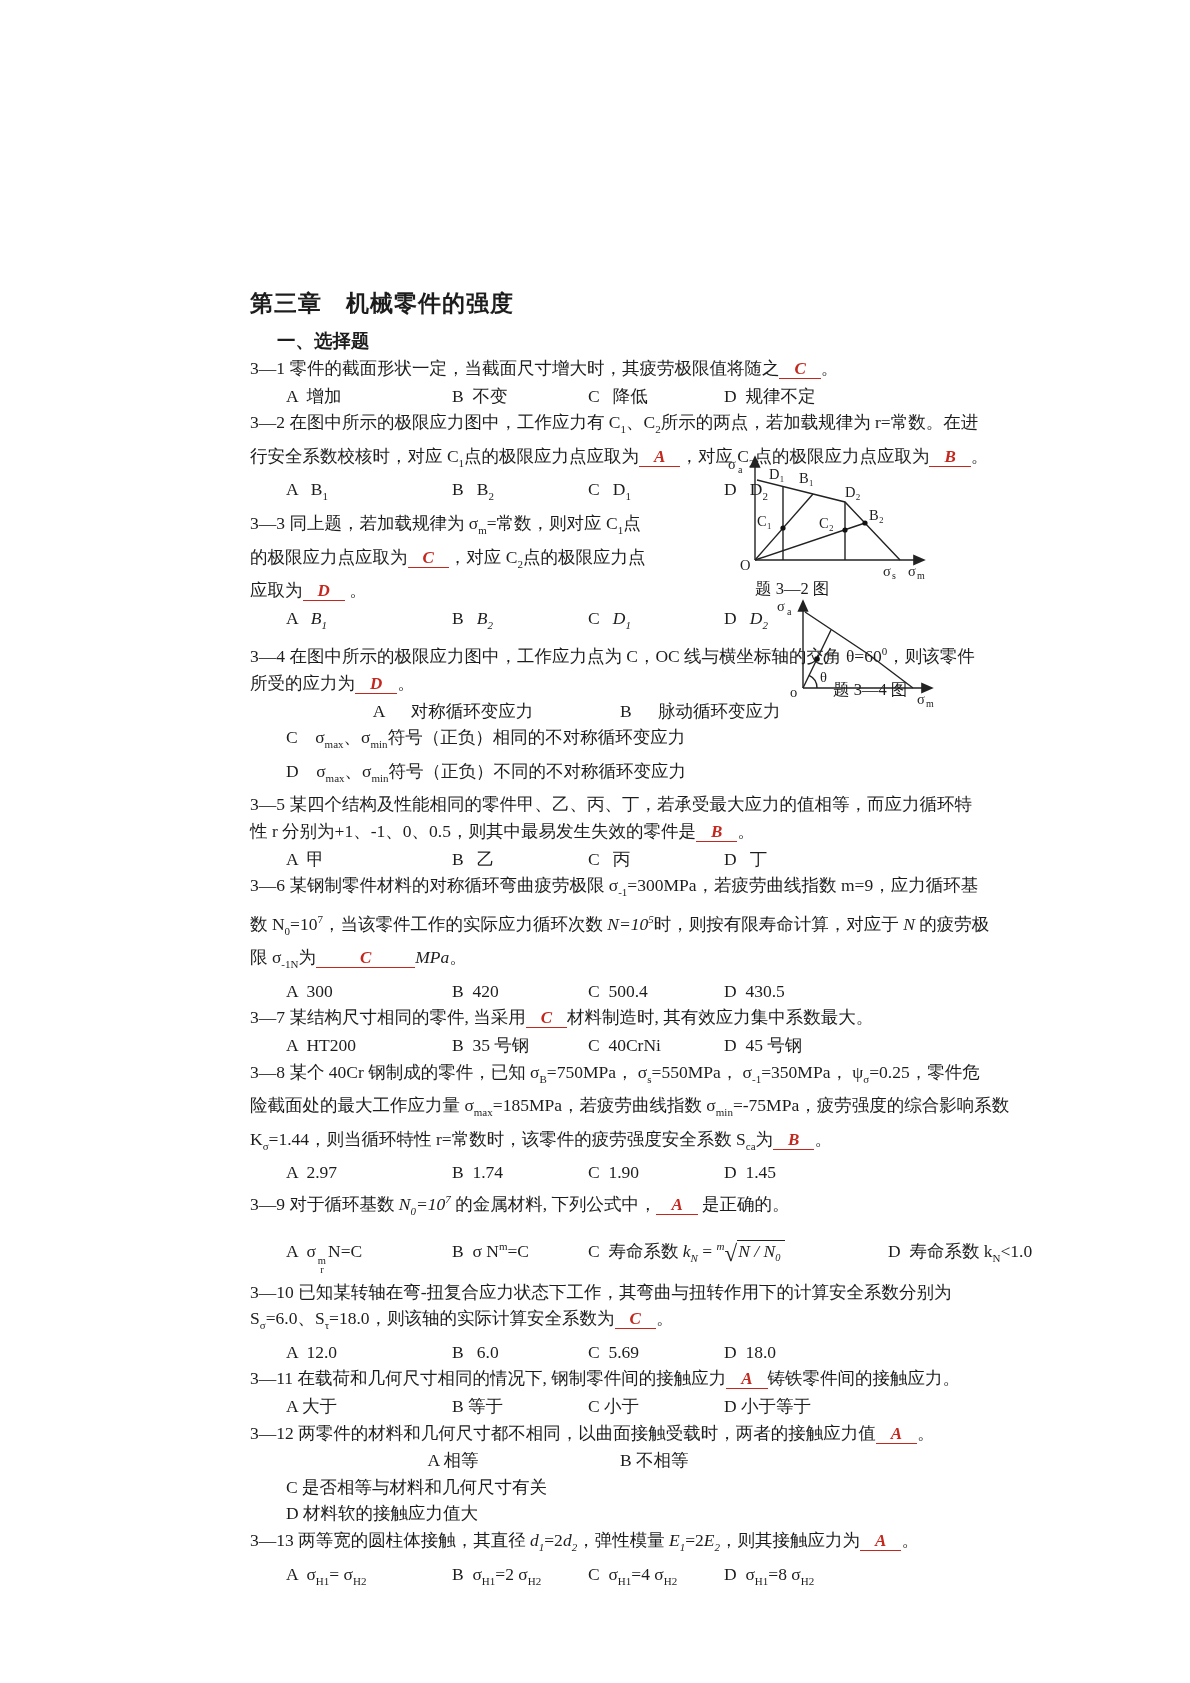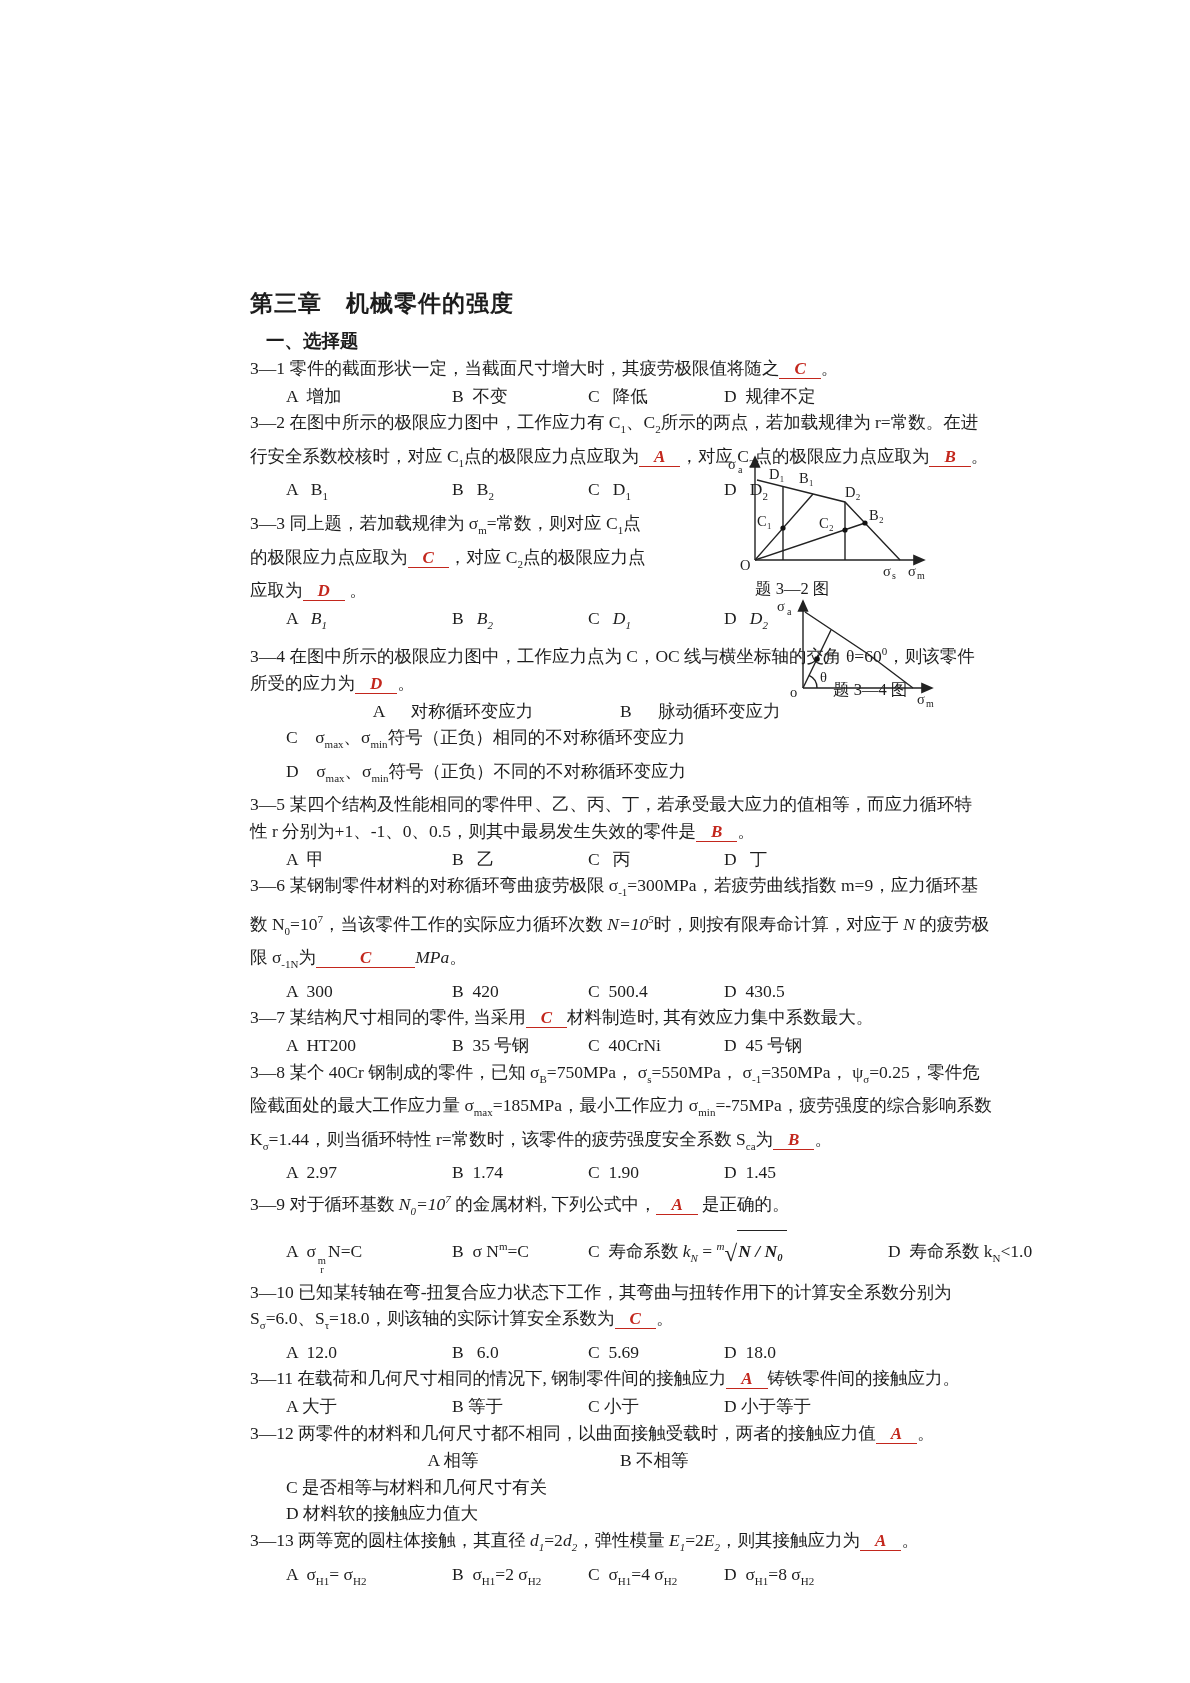--- a/index.html
+++ b/index.html
@@ -1,37 +1,37 @@
 <!DOCTYPE html>
 <html><head>
 <meta charset="utf-8">
 <style>
   html,body{margin:0;padding:0;background:#ffffff;}
   .page{position:relative;width:1190px;height:1683px;background:#ffffff;overflow:hidden;
         font-family:"Liberation Serif","DejaVu Serif",serif;color:#1d1d1d;}
   .content{position:absolute;left:250px;top:288px;width:705px;}
   .doc-title{font-size:23px;font-weight:bold;text-align:left;letter-spacing:1px;line-height:32px;margin-bottom:8px;}
-  .doc-heading{font-size:18.5px;font-weight:bold;line-height:27px;margin-left:16px;}
+  .doc-heading{font-size:18.5px;font-weight:bold;line-height:27px;margin-left:27px;}
   .line{font-size:17.5px;line-height:26.6px;white-space:pre;}
   .line.ind{margin-left:36px;}
   .opts{font-size:17.5px;line-height:26.6px;margin-left:36px;white-space:pre;}
   .opt-cell{display:inline-block;white-space:pre;}
   .opts .opt-cell:nth-child(1){min-width:166px;}
   .opts .opt-cell:nth-child(2){min-width:136px;}
   .opts .opt-cell:nth-child(3){min-width:136px;}
   .opts.two .opt-cell:nth-child(1){min-width:334px;text-align:center;}
   .opts.formula{line-height:42px;}
   .opts.formula .opt-cell:nth-child(3){min-width:300px;}
   .s-sub{font-size:11px;vertical-align:-5px;letter-spacing:0;}
   .s-sup{font-size:11px;vertical-align:7px;}
   .s-i{font-style:italic;}
   .s-ans{font-style:italic;font-weight:bold;color:#c3271d;border-bottom:1.6px solid #c3271d;
          padding:0 15px;font-size:17px;}
   .s-wide{padding:0 44px;}
-  .s-rad{border-top:1.7px solid #222;padding:10px 4px 0 1px;font-style:italic;font-weight:bold;}
+  .s-rad{border-top:1.7px solid #222;padding:0 4px 0 1px;font-style:italic;}
   .s-srt{font-size:23px;vertical-align:-4px;}
   .s-stk{display:inline-flex;flex-direction:column;align-items:center;font-size:10.5px;
          line-height:9.5px;vertical-align:-7px;margin:0 2px;}
   .diagram{position:absolute;}
   .diagram line,.diagram path,.diagram polyline{stroke:#222;stroke-width:1.4;fill:none;}
   .diagram text{font-family:"Liberation Serif","DejaVu Serif",serif;fill:#1d1d1d;font-size:14.5px;}
   .diagram text.axsub{font-size:10px;}
   .diagram circle{fill:#111;stroke:none;}
   .dcaption{position:absolute;font-size:16.5px;white-space:pre;font-family:"Liberation Serif","DejaVu Serif",serif;color:#1d1d1d;}
 </style>
@@ -60,21 +60,21 @@
       <div class="line"><span>3—5 某四个结构及性能相同的零件甲、乙、丙、丁，若承受最大应力的值相等，而应力循环特</span></div>
       <div class="line"><span>性 r 分别为+1、-1、0、0.5，则其中最易发生失效的零件是</span><span class="s-ans">B</span><span>。</span></div>
       <div class="opts"><span class="opt-cell"><span>A  甲</span></span><span class="opt-cell"><span>B   乙</span></span><span class="opt-cell"><span>C   丙</span></span><span class="opt-cell"><span>D   丁</span></span></div>
       <div class="line"><span>3—6 某钢制零件材料的对称循环弯曲疲劳极限 σ</span><span class="s-sub">-1</span><span>=300MPa，若疲劳曲线指数 m=9，应力循环基</span></div>
       <div class="line"><span>数 N</span><span class="s-sub">0</span><span>=10</span><span class="s-sup">7</span><span>，当该零件工作的实际应力循环次数 </span><span class="s-i">N</span><span class="s-i">=10</span><span class="s-i s-sup">5</span><span>时，则按有限寿命计算，对应于 </span><span class="s-i">N</span><span> 的疲劳极</span></div>
       <div class="line"><span>限 σ</span><span class="s-sub">-1N</span><span>为</span><span class="s-ans s-wide">C</span><span class="s-i">MPa</span><span>。</span></div>
       <div class="opts"><span class="opt-cell"><span>A  300</span></span><span class="opt-cell"><span>B  420</span></span><span class="opt-cell"><span>C  500.4</span></span><span class="opt-cell"><span>D  430.5</span></span></div>
       <div class="line"><span>3—7 某结构尺寸相同的零件, 当采用</span><span class="s-ans">C</span><span>材料制造时, 其有效应力集中系数最大。</span></div>
       <div class="opts"><span class="opt-cell"><span>A  HT200</span></span><span class="opt-cell"><span>B  35 号钢</span></span><span class="opt-cell"><span>C  40CrNi</span></span><span class="opt-cell"><span>D  45 号钢</span></span></div>
       <div class="line"><span>3—8 某个 40Cr 钢制成的零件，已知 σ</span><span class="s-sub">B</span><span>=750MPa， σ</span><span class="s-sub">s</span><span>=550MPa， σ</span><span class="s-sub">-1</span><span>=350MPa， ψ</span><span class="s-sub">σ</span><span>=0.25，零件危</span></div>
-      <div class="line"><span>险截面处的最大工作应力量 σ</span><span class="s-sub">max</span><span>=185MPa，最小工作应力 σ</span><span class="s-sub">min</span><span>=-75MPa，疲劳强度的综合影响系数</span></div>
+      <div class="line"><span>险截面处的最大工作应力量 σ</span><span class="s-sub">max</span><span>=185MPa，若疲劳曲线指数 σ</span><span class="s-sub">min</span><span>=-75MPa，疲劳强度的综合影响系数</span></div>
       <div class="line"><span>K</span><span class="s-sub">σ</span><span>=1.44，则当循环特性 r=常数时，该零件的疲劳强度安全系数 S</span><span class="s-sub">ca</span><span>为</span><span class="s-ans">B</span><span>。</span></div>
       <div class="opts"><span class="opt-cell"><span>A  2.97</span></span><span class="opt-cell"><span>B  1.74</span></span><span class="opt-cell"><span>C  1.90</span></span><span class="opt-cell"><span>D  1.45</span></span></div>
       <div class="line"><span>3—9 对于循环基数 </span><span class="s-i">N</span><span class="s-i s-sub">0</span><span class="s-i">=10</span><span class="s-i s-sup">7</span><span> 的金属材料, 下列公式中，</span><span class="s-ans">A</span><span> 是正确的。</span></div>
       <div class="opts formula"><span class="opt-cell"><span>A  σ</span><span class="s-stk"><div>m</div><div>r</div></span><span>N=C</span></span><span class="opt-cell"><span>B  σ N</span><span class="s-sup">m</span><span>=C</span></span><span class="opt-cell"><span>C  寿命系数 </span><span class="s-i">k</span><span class="s-i s-sub">N</span><span> = </span><span class="s-i s-sup">m</span><span class="s-srt">√</span><span class="s-rad">N / N₀</span></span><span class="opt-cell"><span>D  寿命系数 k</span><span class="s-sub">N</span><span>&lt;1.0</span></span></div>
       <div class="line"><span>3—10 已知某转轴在弯-扭复合应力状态下工作，其弯曲与扭转作用下的计算安全系数分别为</span></div>
       <div class="line"><span>S</span><span class="s-sub">σ</span><span>=6.0、S</span><span class="s-sub">τ</span><span>=18.0，则该轴的实际计算安全系数为</span><span class="s-ans">C</span><span>。</span></div>
       <div class="opts"><span class="opt-cell"><span>A  12.0</span></span><span class="opt-cell"><span>B   6.0</span></span><span class="opt-cell"><span>C  5.69</span></span><span class="opt-cell"><span>D  18.0</span></span></div>
       <div class="line"><span>3—11 在载荷和几何尺寸相同的情况下, 钢制零件间的接触应力</span><span class="s-ans">A</span><span>铸铁零件间的接触应力。</span></div>
       <div class="opts"><span class="opt-cell"><span>A 大于</span></span><span class="opt-cell"><span>B 等于</span></span><span class="opt-cell"><span>C 小于</span></span><span class="opt-cell"><span>D 小于等于</span></span></div>
       <div class="line"><span>3—12 两零件的材料和几何尺寸都不相同，以曲面接触受载时，两者的接触应力值</span><span class="s-ans">A</span><span>。</span></div>

